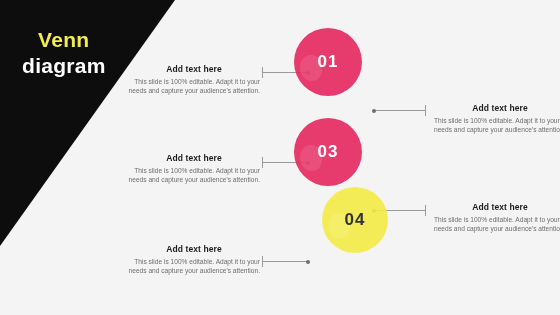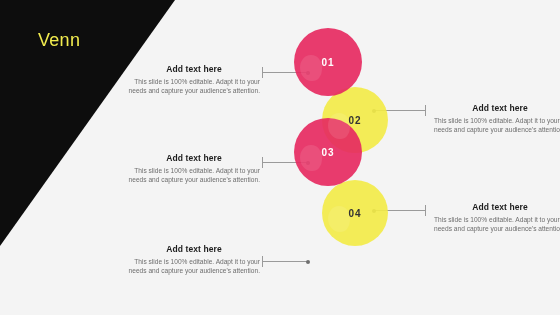--- a/index.html
+++ b/index.html
@@ -37,22 +37,22 @@
 
   
   .title-block {
     position: absolute;
     left: 22px;
     top: 27px;
     width: 160px;
     z-index: 5;
   }
   .title-line {
-    font-weight: normal;
-    font-size: 18px;
+    font-weight: bold;
+    font-size: 21px;
     line-height: 26px;
     letter-spacing: 0.3px;
     white-space: nowrap;
   }
   .title-line.l1 {
     color: #f2ec4f;
     padding-left: 16px;
   }
   .title-line.l2 {
     color: #ffffff;
@@ -60,21 +60,21 @@
 
   
   .circle {
     position: absolute;
     border-radius: 50%;
     display: flex;
     align-items: center;
     justify-content: center;
     color: #ffffff;
     font-weight: bold;
-    font-size: 10px;
+    font-size: 17px;
     letter-spacing: 1px;
   }
   .circle.pink {
     background: rgba(230, 42, 97, 0.92);
   }
   .circle.yellow {
     background: rgba(243, 235, 70, 0.90);
     color: #333333;
   }
   .circle .num {
@@ -143,20 +143,21 @@
 </style>
 </head>
 <body>
 
 <div id="slide">
 
   <div class="black-panel"></div>
 
   <div class="title-block">
     <div class="title-line l1">Venn</div>
+    <div class="title-line l2">diagram</div>
   </div>
 
   <div class="conn" style="left:262px; top:72px; width:46px;">
     <span class="cap at-left"></span>
     <span class="arrow at-right"></span>
   </div>
 
   <div class="conn" style="left:374px; top:110px; width:52px;">
     <span class="arrow at-left"></span>
     <span class="cap at-right"></span>
@@ -170,26 +171,22 @@
   <div class="conn" style="left:374px; top:210px; width:52px;">
     <span class="arrow at-left"></span>
     <span class="cap at-right"></span>
   </div>
 
   <div class="conn" style="left:262px; top:261px; width:46px;">
     <span class="cap at-left"></span>
     <span class="arrow at-right"></span>
   </div>
 
-  <div class="circle yellow" style="left:322px; top:87px; width:66px; height:66px;">
-    <span class="blob"></span>
-    <span class="num">02</span>
-  </div>
-
-  <div class="circle yellow" style="left:322px; top:180px; width:66px; height:66px;align-items:center;">
+
+  <div class="circle yellow" style="left:322px; top:187px; width:66px; height:66px;align-items:center;">
     <span class="blob"></span>
     <span class="num">04</span>
   </div>
 
   <div class="circle pink" style="left:294px; top:28px; width:68px; height:68px;">
     <span class="blob"></span>
     <span class="num">01</span>
   </div>
 
   <div class="circle pink" style="left:294px; top:118px; width:68px; height:68px;">

